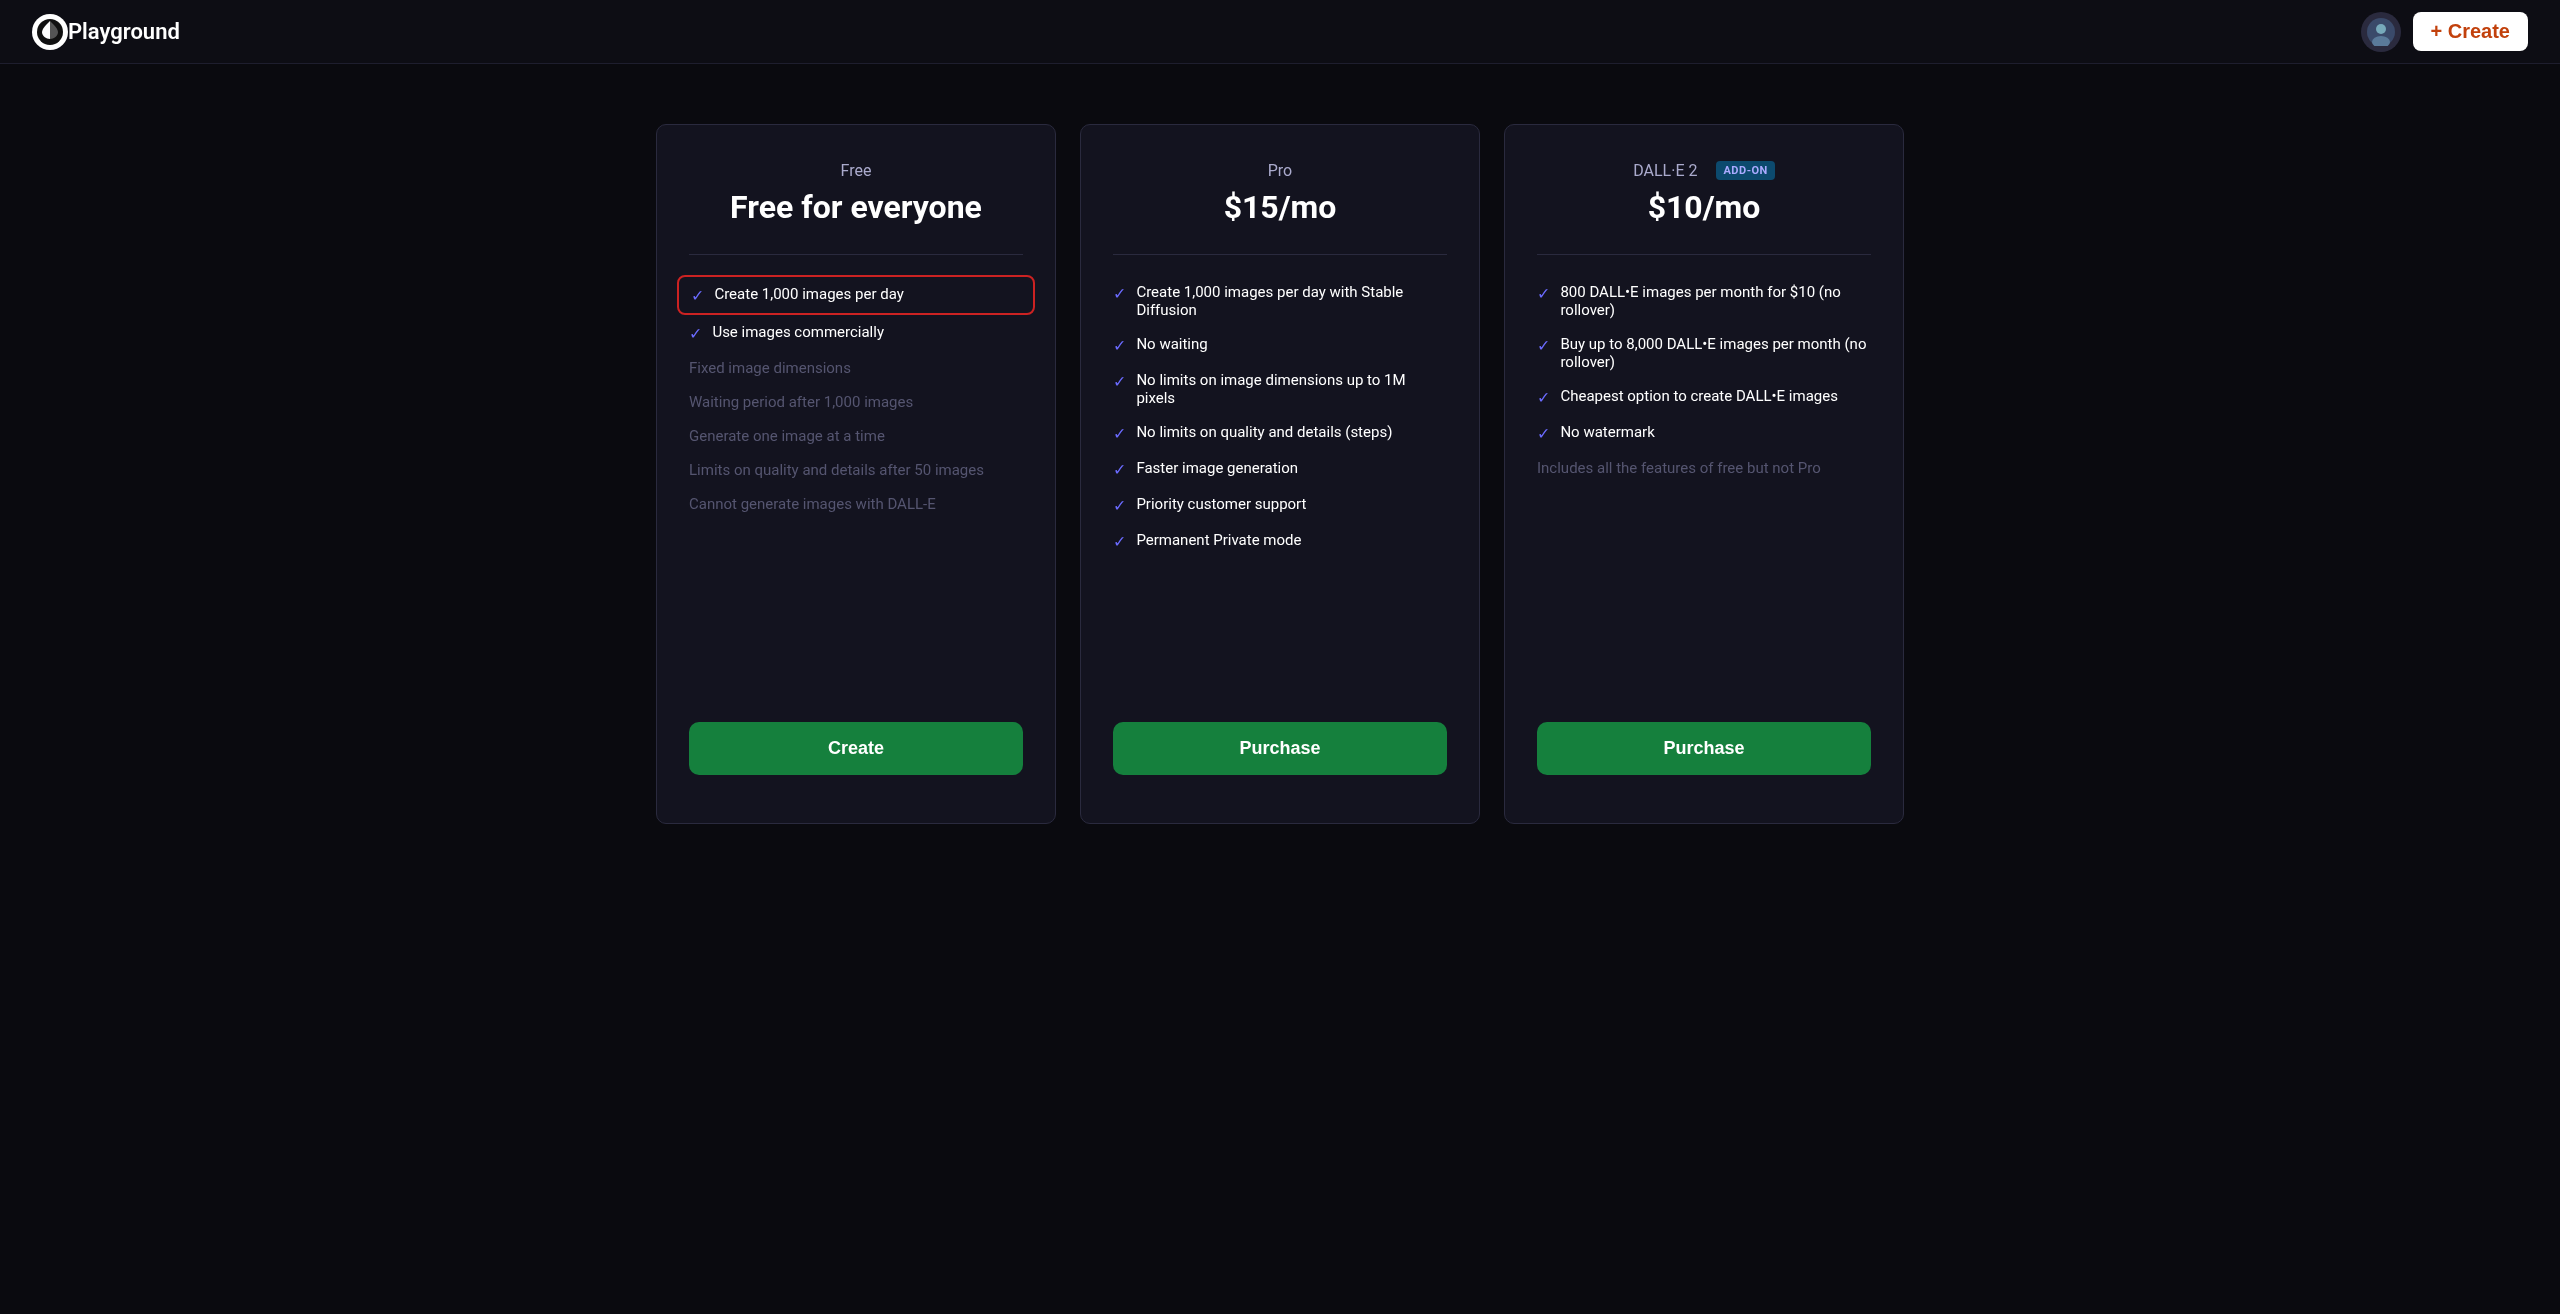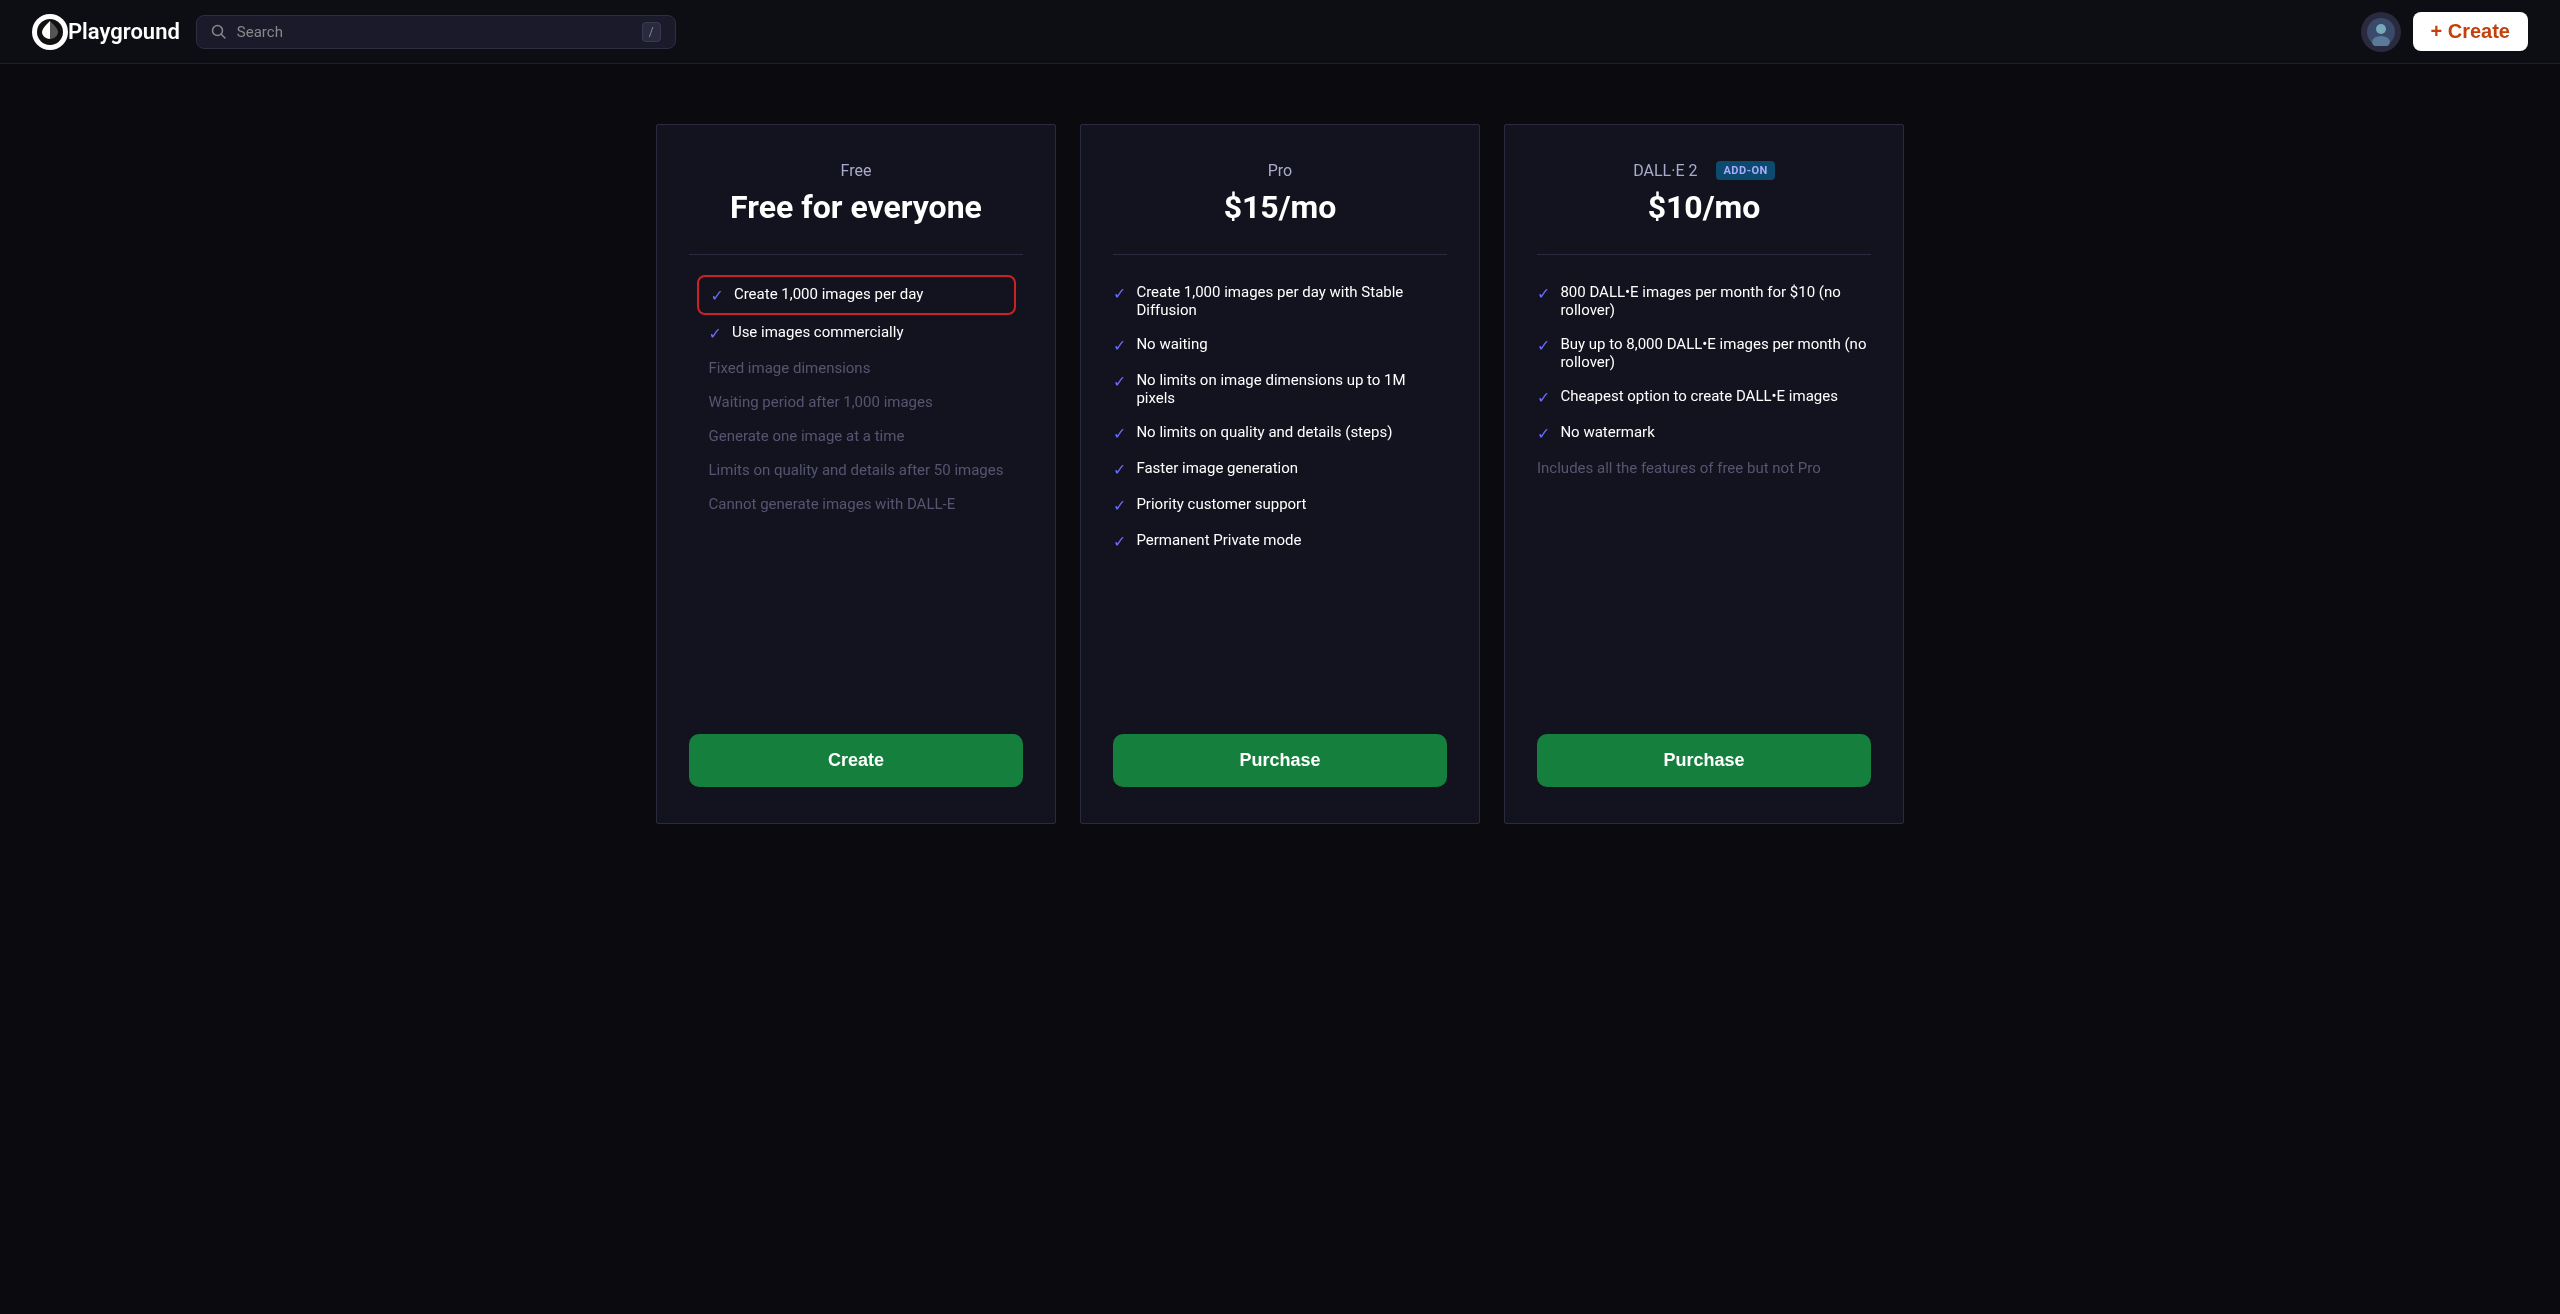--- a/index.html
+++ b/index.html
@@ -115,27 +115,26 @@
       justify-content: center;
       align-items: flex-start;
       padding: 60px 40px;
       gap: 24px;
     }
 
     
     .pricing-card {
       background: #13131f;
       border: 1px solid #2a2a3e;
-      border-radius: 2px;
-      padding: 36px 32px 36px;
+      border-radius: 10px;
+      padding: 36px 32px 48px;
       width: 400px;
       display: flex;
       flex-direction: column;
       min-height: 700px;
-      align-items: center;
     }
     .card-tier {
       font-size: 16px;
       color: #aaaacc;
       margin-bottom: 8px;
       text-align: center;
     }
     .card-title {
       font-size: 32px;
       font-weight: 700;
@@ -226,30 +225,20 @@
     <div class="logo-container">
       <div class="logo-icon">
         <svg viewBox="0 0 28 28" fill="none" xmlns="http://www.w3.org/2000/svg">
           <circle cx="14" cy="14" r="13" fill="#111"></circle>
           <path d="M14 3 C14 3 6 10 6 14 C6 18 10 21 14 21 C14 21 14 14 14 14 L14 3Z" fill="#fff"></path>
           <path d="M14 3 C14 3 22 10 22 14 C22 18 18 21 14 21 C14 21 14 14 14 14 L14 3Z" fill="#555"></path>
         </svg>
       </div>
       <span class="logo-text">Playground</span>
     </div>
-    <div class="search-bar">
-      <div class="search-icon-wrap">
-        <svg width="16" height="16" viewBox="0 0 16 16" fill="none">
-          <circle cx="6.5" cy="6.5" r="5" stroke="#888" stroke-width="1.5"></circle>
-          <path d="M10.5 10.5L14 14" stroke="#888" stroke-width="1.5" stroke-linecap="round"></path>
-        </svg>
-      </div>
-      <span class="search-input-display">Search</span>
-      <span class="search-shortcut">/</span>
-    </div>
   </div>
   <div class="header-right">
     <div class="avatar">
       <svg width="28" height="28" viewBox="0 0 28 28" fill="none">
         <circle cx="14" cy="14" r="14" fill="#3a4a6a"></circle>
         <circle cx="14" cy="11" r="5" fill="#7ab"></circle>
         <ellipse cx="14" cy="24" rx="9" ry="6" fill="#5a7a9a"></ellipse>
       </svg>
     </div>
     <button class="create-btn">

